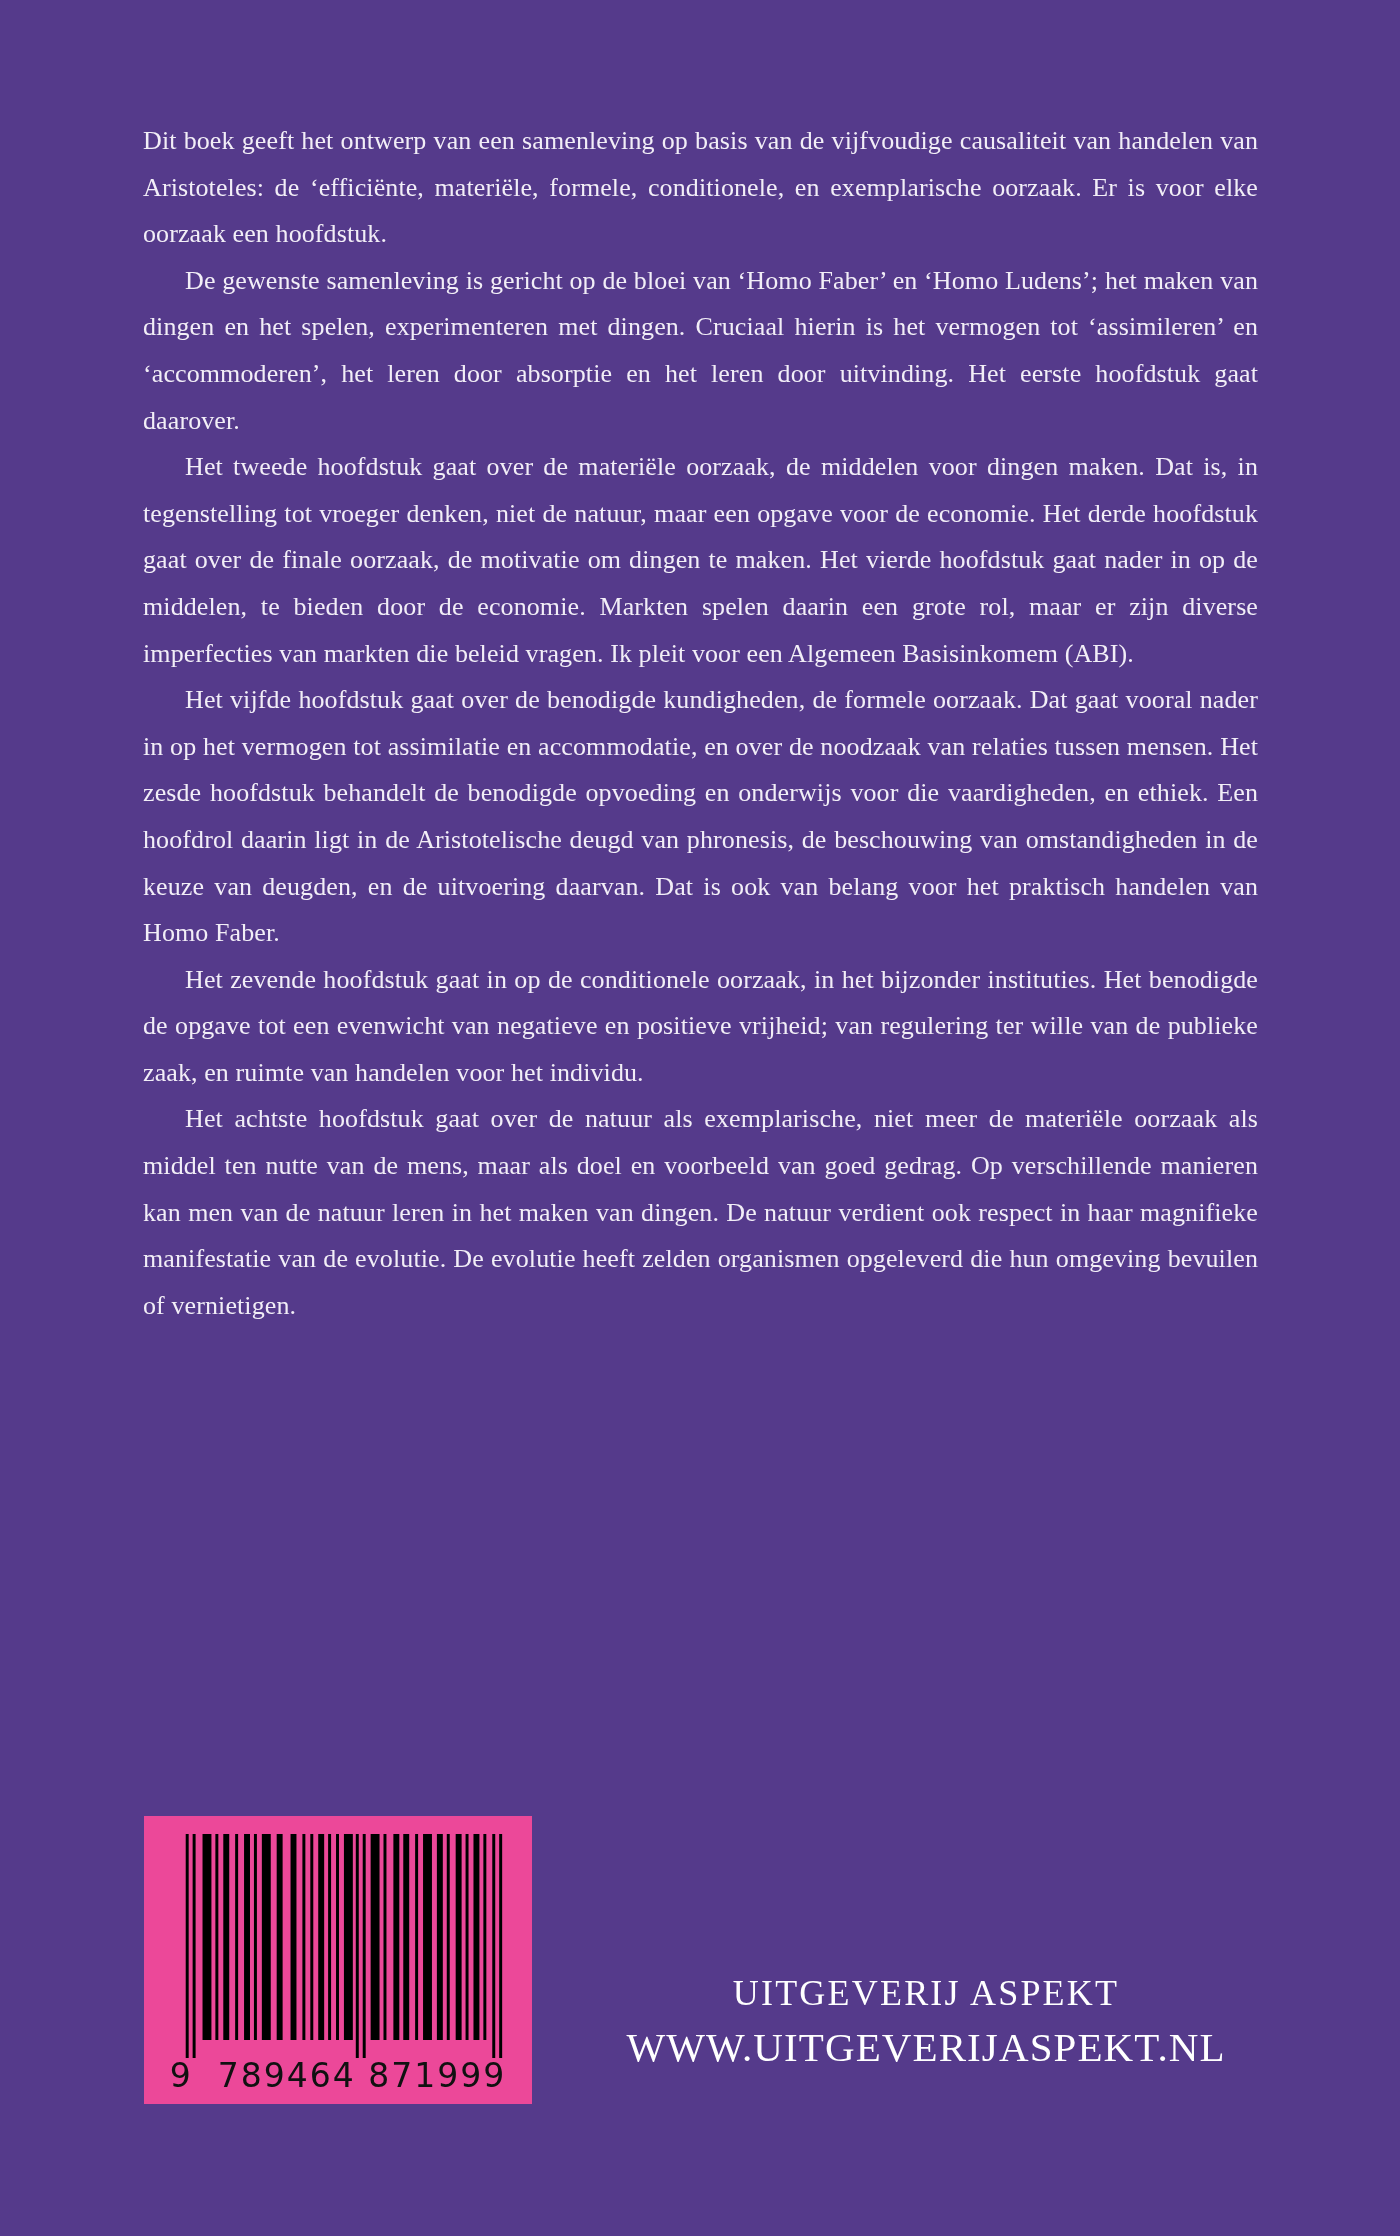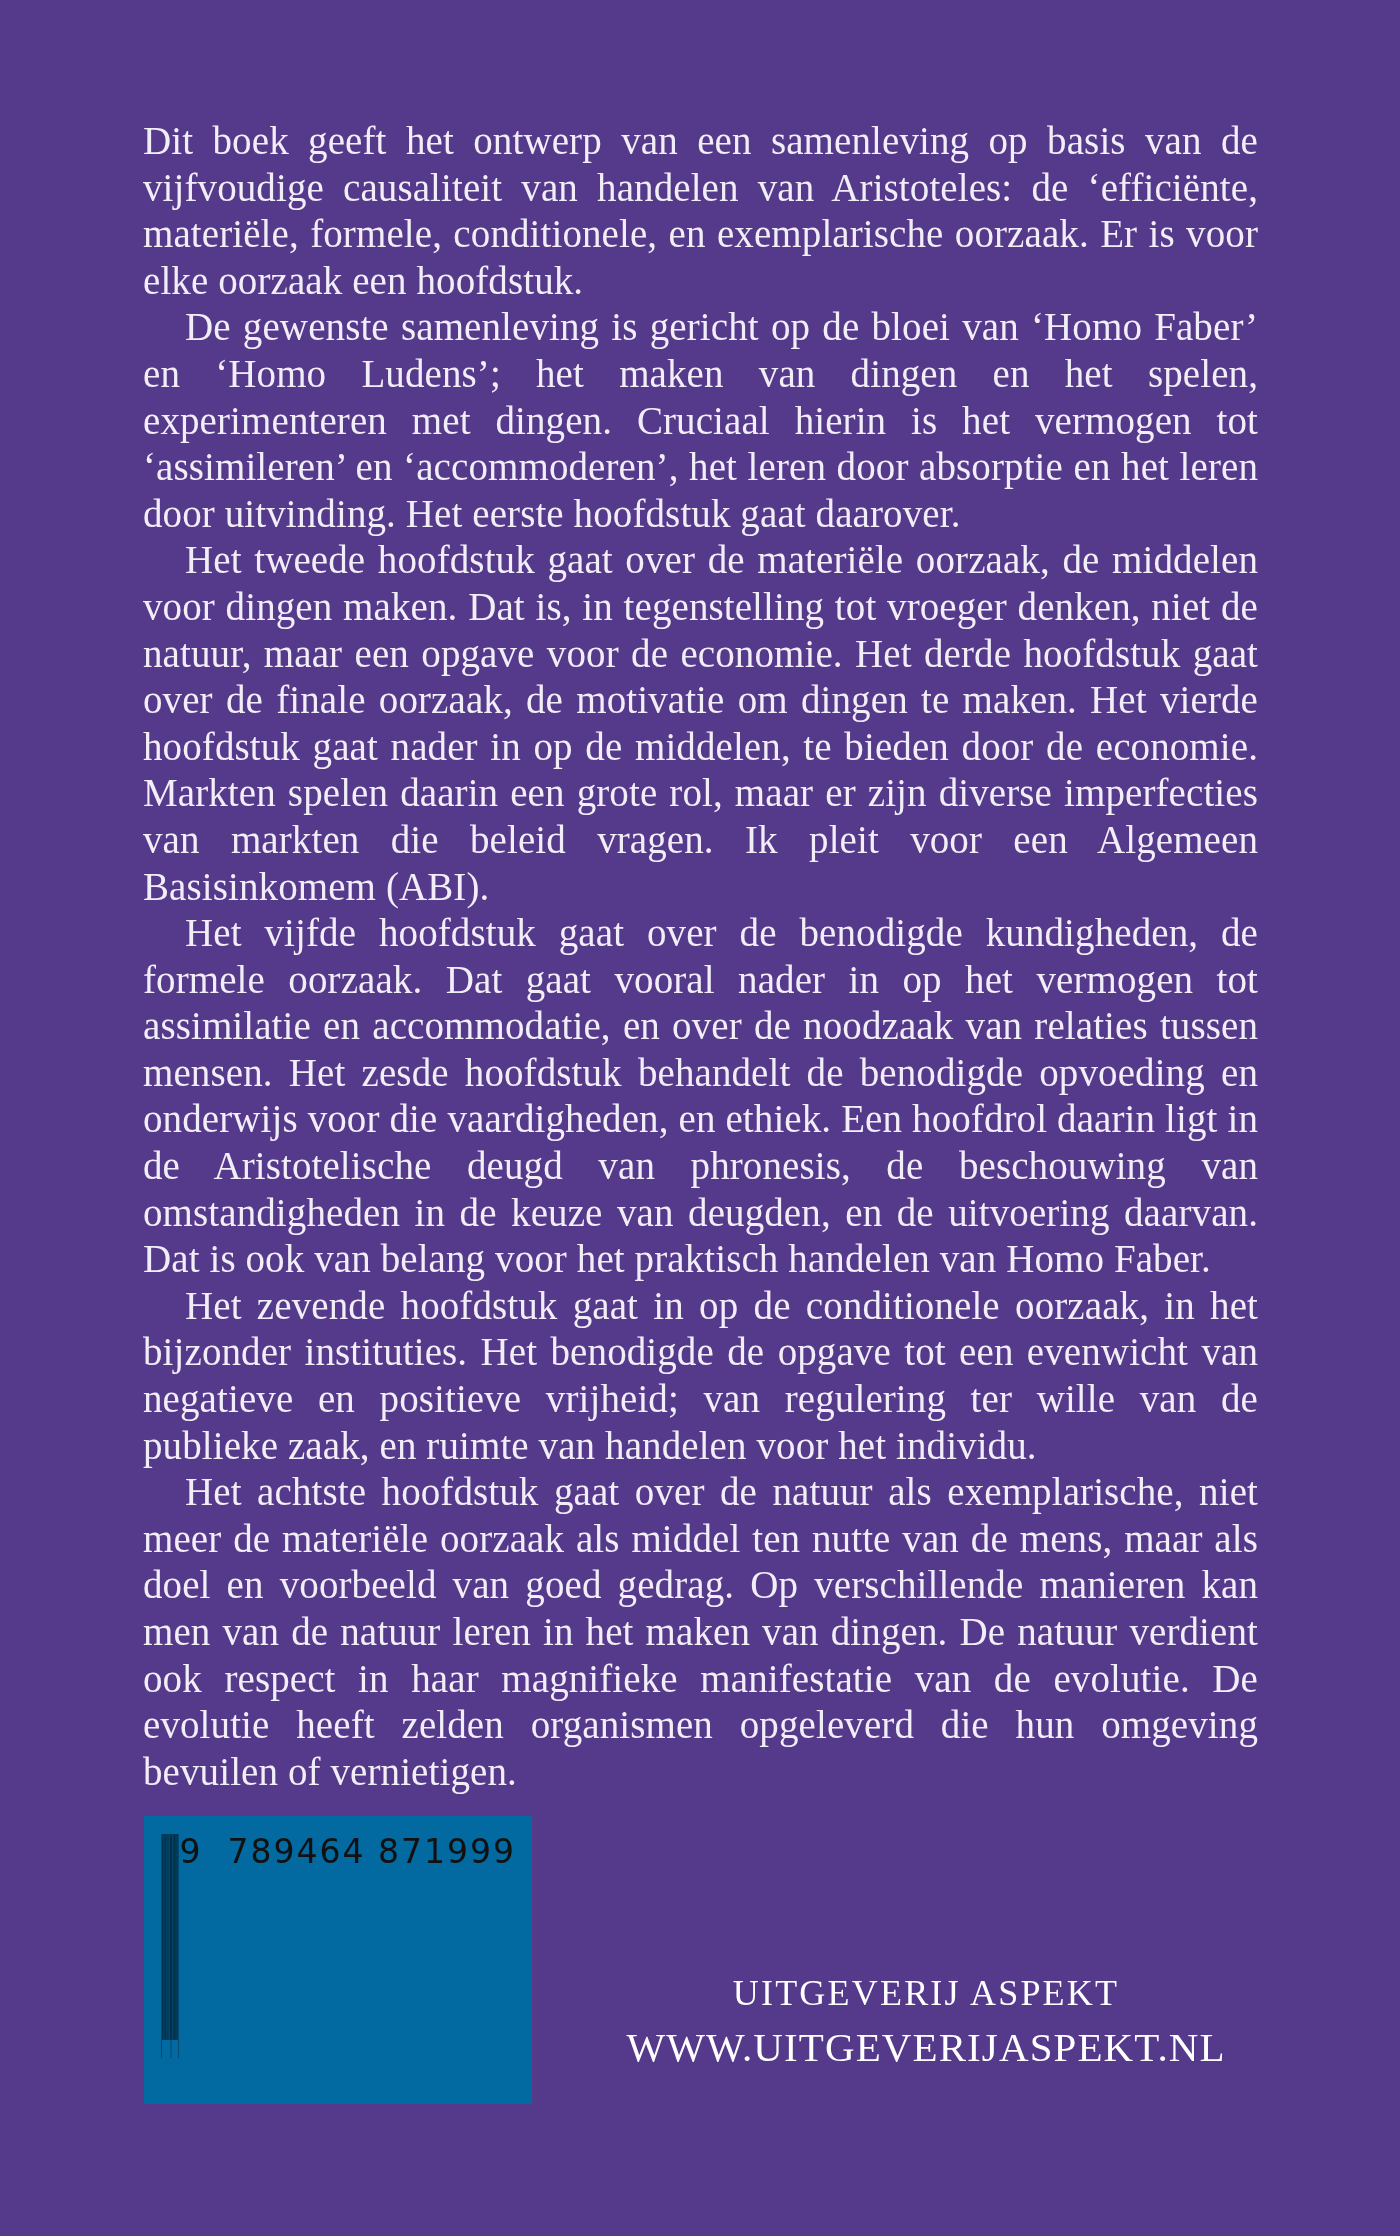--- a/index.html
+++ b/index.html
@@ -21,21 +21,21 @@
     background: #553a8b;
   }
 
   
   .blurb {
     position: absolute;
     left: 143px;
     top: 118px;
     width: 1115px;
     color: #f2eef7;
-    font-size: 39px;
+    font-size: 26px;
     line-height: 46.6px;
     text-align: justify;
     text-justify: inter-word;
     letter-spacing: 0.1px;
     -webkit-hyphens: none;
     hyphens: none;
   }
   .blurb p {
     margin: 0;
     text-indent: 0;
@@ -45,26 +45,26 @@
   }
   
 
   
   .barcode-box {
     position: absolute;
     left: 144px;
     top: 1816px;
     width: 388px;
     height: 288px;
-    background: #0369a1;
+    background: #ec4899;
     box-sizing: border-box;
     padding: 18px 16px 6px 16px;
     display: flex;
-    flex-direction: row;
-    justify-content: center;
+    flex-direction: column;
+    justify-content: flex-start;
   }
   .barcode-bars {
     position: relative;
     height: 224px;
     width: 100%;
     display: block;
   }
   .barcode-bars svg { display: block; width: 100%; height: 100%; }
   .barcode-digits {
     font-family: "DejaVu Sans", sans-serif;

